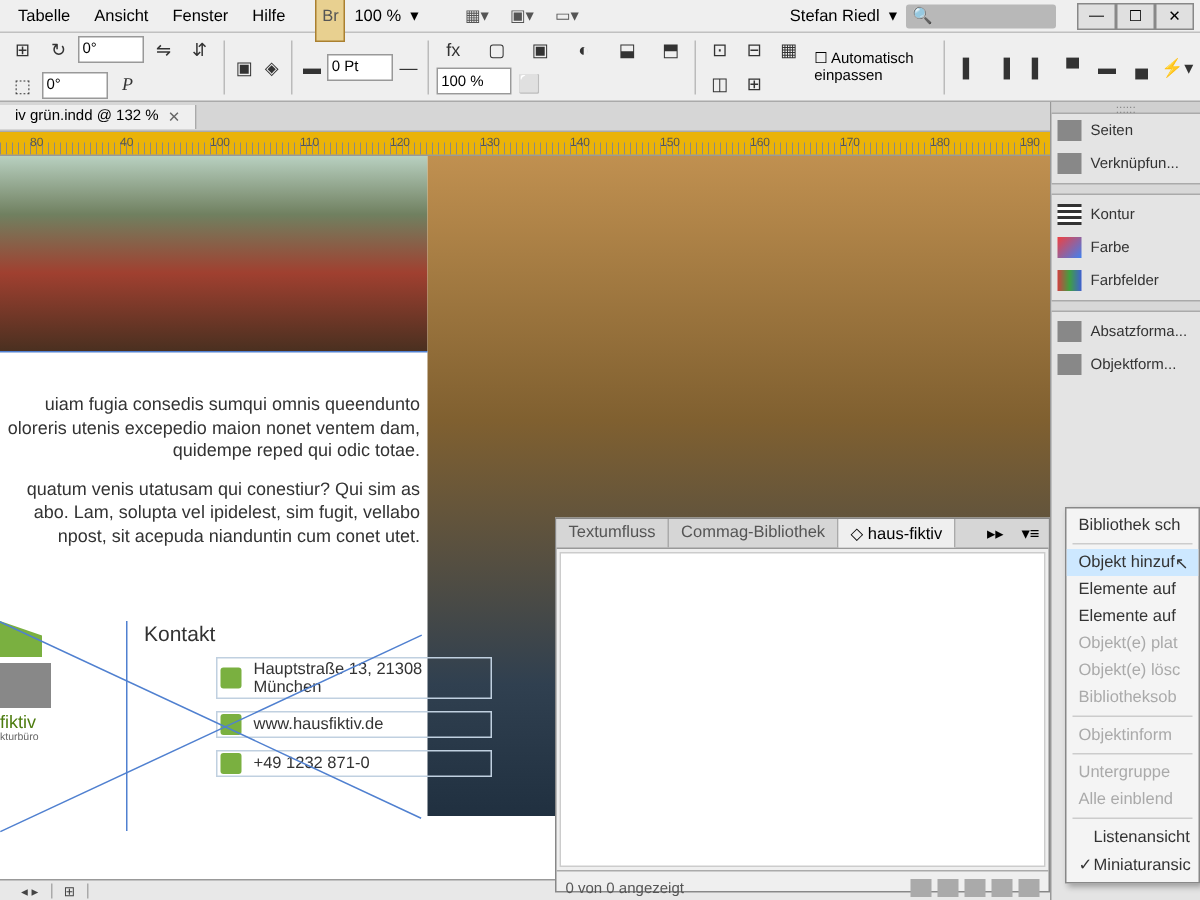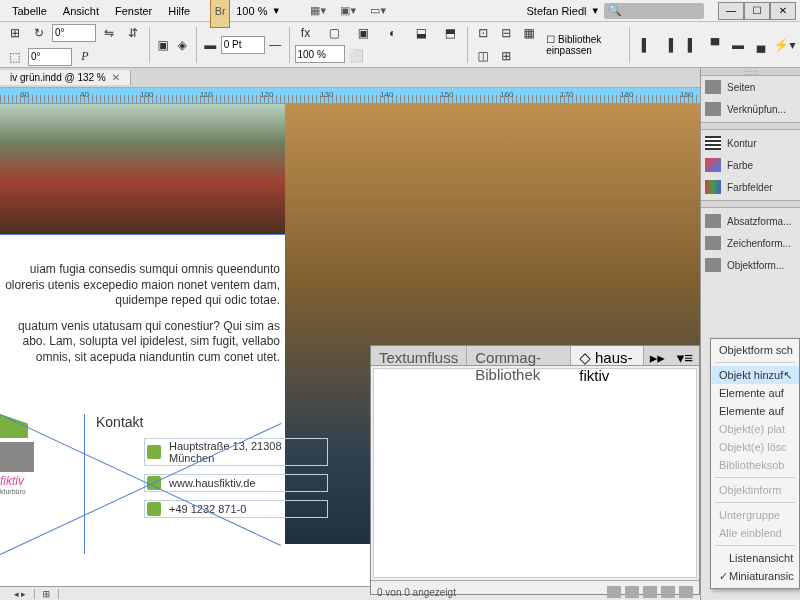--- a/index.html
+++ b/index.html
@@ -15,59 +15,59 @@
 
 .toolbar { height: 46px; background: #efefef; border-bottom: 1px solid #aaa; display: flex; align-items: center; padding: 2px 4px; gap: 2px; }
 .tool-ic { width: 22px; height: 22px; display: flex; align-items: center; justify-content: center; border: 1px solid transparent; font-size: 12px; color: #333; }
 .tool-sep { width: 1px; height: 36px; background: #bbb; margin: 0 3px; }
 .num-field { width: 44px; height: 18px; border: 1px solid #999; background: #fff; font-size: 10px; padding: 0 2px; }
 
 .doc-tab { height: 20px; background: #d6d6d6; border-bottom: 1px solid #aaa; display: flex; align-items: center; }
 .tab-active { background: #efefef; padding: 2px 10px; border-right: 1px solid #aaa; font-size: 10px; display: flex; align-items: center; gap: 6px; }
 .tab-close { font-size: 10px; color: #666; }
 
-.ruler-h { height: 16px; background: #7dd3fc; border-bottom: 1px solid #999; position: relative; font-size: 8px; color: #555; overflow: hidden; }
+.ruler-h { height: 16px; background: #eab308; border-bottom: 1px solid #999; position: relative; font-size: 8px; color: #555; overflow: hidden; }
 .ruler-h span { position: absolute; top: 2px; }
 .ruler-h::before { content: ""; position: absolute; left: 0; right: 0; bottom: 0; height: 8px; background: repeating-linear-gradient(90deg, #888 0, #888 1px, transparent 1px, transparent 4px); }
 
 .workspace { position: absolute; top: 104px; left: 0; right: 100px; bottom: 14px; background: #fff; overflow: hidden; }
 .canvas { position: relative; width: 100%; height: 100%; }
 
 .photo { position: absolute; background: linear-gradient(135deg, #a89070, #7a6850, #5a4830); }
 .photo1 { left: 0; top: 0; width: 285px; height: 130px; background: linear-gradient(180deg, #b8d0c0 0%, #708060 30%, #a04030 60%, #4a3020 100%); }
 .photo2 { left: 285px; top: 0; width: 420px; height: 440px; background: linear-gradient(180deg, #c09050 0%, #806030 40%, #304050 80%, #203040 100%); }
 .photo2::after { content: ""; position: absolute; right: 40px; bottom: 120px; width: 100px; height: 50px; background: #ede5d8; border-radius: 6px; }
 
 .text-block { position: absolute; left: 0; top: 158px; width: 280px; font-size: 12px; line-height: 1.3; color: #333; text-align: right; }
 .text-block p { margin-bottom: 10px; }
 
 .contact-block { position: absolute; left: 0; top: 310px; width: 280px; }
 .logo { position: absolute; left: 0; top: 0; width: 50px; height: 70px; }
 .logo-top { width: 28px; height: 24px; background: #7ab040; clip-path: polygon(0 0, 100% 40%, 100% 100%, 0 100%); }
 .logo-bot { width: 34px; height: 30px; background: #888; margin-top: 4px; }
-.logo-text { font-size: 12px; color: #ec4899; margin-top: 2px; font-style: italic; }
+.logo-text { font-size: 12px; color: #4d7c0f; margin-top: 2px; }
 .logo-sub { font-size: 7px; color: #666; }
 
 .contact-rows { position: absolute; left: 96px; top: 0; }
 .contact-title { font-size: 14px; color: #333; margin-bottom: 8px; }
 .contact-row { display: flex; align-items: center; gap: 8px; margin-bottom: 8px; border: 1px solid #c0d0e0; padding: 1px 2px; width: 184px; margin-left: 48px; }
 .contact-row .ic { width: 14px; height: 14px; background: #7ab040; border-radius: 2px; flex-shrink: 0; }
 .contact-row .txt { font-size: 11px; color: #333; }
 
 .frame-line { position: absolute; background: #5080d0; }
 .diag1 { position: absolute; width: 400px; height: 1px; background: #5080d0; transform-origin: 0 0; }
 
 .right-dock { position: absolute; right: 0; top: 68px; width: 100px; bottom: 0; background: #e4e4e4; border-left: 1px solid #999; }
 .dock-handle { height: 8px; background: #d0d0d0; border-bottom: 1px solid #aaa; text-align: center; font-size: 8px; color: #888; }
 .dock-item { display: flex; align-items: center; gap: 6px; padding: 4px 4px; font-size: 10px; color: #333; cursor: pointer; }
 .dock-ic { width: 16px; height: 14px; background: #888; flex-shrink: 0; }
 .dock-sep { height: 8px; border-top: 1px solid #aaa; border-bottom: 1px solid #aaa; background: #d8d8d8; margin: 2px 0; }
 
 .panel-float { position: absolute; left: 370px; top: 345px; width: 330px; height: 250px; background: #efefef; border: 1px solid #888; }
-.panel-tabs { height: 20px; background: #d6d6d6; display: flex; font-size: 15px; border-bottom: 1px solid #999; }
+.panel-tabs { height: 20px; background: #d6d6d6; display: flex; font-size: 11px; border-bottom: 1px solid #999; }
 .panel-tab { padding: 3px 8px; border-right: 1px solid #aaa; color: #555; }
 .panel-tab.act { background: #efefef; color: #000; }
 .panel-body { background: #fff; height: 210px; border: 1px solid #ccc; margin: 2px; }
 .panel-status { height: 18px; display: flex; align-items: flex-end; padding: 0 6px; font-size: 10px; color: #555; border-top: 1px solid #aaa; }
 .panel-status .r { margin-left: auto; display: flex; gap: 4px; }
 .mini-ic { width: 14px; height: 12px; background: #aaa; }
 
 .context-menu { position: absolute; right: 0; top: 338px; width: 90px; background: #f4f4f4; border: 1px solid #888; font-size: 11px; padding: 2px 0; box-shadow: 2px 2px 4px rgba(0,0,0,0.3); overflow: hidden; }
 .cm-item { padding: 3px 8px; color: #333; white-space: nowrap; }
 .cm-item.disabled { color: #aaa; }
@@ -150,21 +150,21 @@
     <div style="display:flex;gap:1px;">
       <span class="tool-ic">⊡</span>
       <span class="tool-ic">⊟</span>
       <span class="tool-ic">▦</span>
     </div>
     <div style="display:flex;gap:1px;">
       <span class="tool-ic">◫</span>
       <span class="tool-ic">⊞</span>
     </div>
   </div>
-  <span style="font-size:10px;margin-left:4px;">☐ <span>Bibliothek einpassen</span></span>
+  <span style="font-size:10px;margin-left:4px;">☐ <span>Automatisch einpassen</span></span>
   <div class="tool-sep"></div>
   <div style="display:flex;gap:1px;">
     <span class="tool-ic">▌</span>
     <span class="tool-ic">▐</span>
     <span class="tool-ic">▌</span>
     <span class="tool-ic">▀</span>
     <span class="tool-ic">▬</span>
     <span class="tool-ic">▄</span>
   </div>
   <span class="tool-ic" style="margin-left:auto;">⚡▾</span>
@@ -191,21 +191,21 @@
   <span style="left:620px">180</span>
   <span style="left:680px">190</span>
 </div>
 
 <div class="workspace">
   <div class="canvas">
     <div class="photo photo1"></div>
     <div class="photo photo2"></div>
     <div class="text-block">
       <p>uiam fugia consedis sumqui omnis queendunto oloreris utenis excepedio maion nonet ventem dam, quidempe reped qui odic totae.</p>
-      <p>quatum venis utatusam qui conestiur? Qui sim as abo. Lam, solupta vel ipidelest, sim fugit, vellabo omnis, sit acepuda nianduntin cum conet utet.</p>
+      <p>quatum venis utatusam qui conestiur? Qui sim as abo. Lam, solupta vel ipidelest, sim fugit, vellabo npost, sit acepuda nianduntin cum conet utet.</p>
     </div>
     <div class="contact-block">
       <div class="logo">
         <div class="logo-top"></div>
         <div class="logo-bot"></div>
         <div class="logo-text">fiktiv</div>
         <div class="logo-sub">kturbüro</div>
       </div>
       <div class="contact-rows">
         <div class="contact-title">Kontakt</div>
@@ -258,24 +258,20 @@
       <div class="dock-ic" style="background:linear-gradient(90deg,#d04040,#40a040,#4060d0);"></div>
       <span>Farbfelder</span>
     </div>
   <div class="dock-sep"></div>
   <div class="dock-item">
       <div class="dock-ic"></div>
       <span>Absatzforma...</span>
     </div>
   <div class="dock-item">
       <div class="dock-ic"></div>
-      <span>Zeichenform...</span>
-    </div>
-  <div class="dock-item">
-      <div class="dock-ic"></div>
       <span>Objektform...</span>
     </div>
 </div>
 
 <div class="panel-float">
   <div class="panel-tabs">
     <div class="panel-tab">Textumfluss</div>
     <div class="panel-tab">Commag-Bibliothek</div>
     <div class="panel-tab act">◇ haus-fiktiv</div>
     <div style="margin-left:auto;padding:3px 6px;">▸▸</div>
@@ -288,21 +284,21 @@
       <div class="mini-ic"></div>
       <div class="mini-ic"></div>
       <div class="mini-ic"></div>
       <div class="mini-ic"></div>
       <div class="mini-ic"></div>
     </div>
   </div>
 </div>
 
 <div class="context-menu">
-  <div class="cm-item">Objektform sch</div>
+  <div class="cm-item">Bibliothek sch</div>
   <div class="cm-sep"></div>
   <div class="cm-item hover"><span>Objekt hinzuf</span><span style="position:absolute;">↖</span></div>
   <div class="cm-item">Elemente auf</div>
   <div class="cm-item">Elemente auf</div>
   <div class="cm-item disabled">Objekt(e) plat</div>
   <div class="cm-item disabled">Objekt(e) lösc</div>
   <div class="cm-item disabled">Bibliotheksob</div>
   <div class="cm-sep"></div>
   <div class="cm-item disabled">Objektinform</div>
   <div class="cm-sep"></div>

